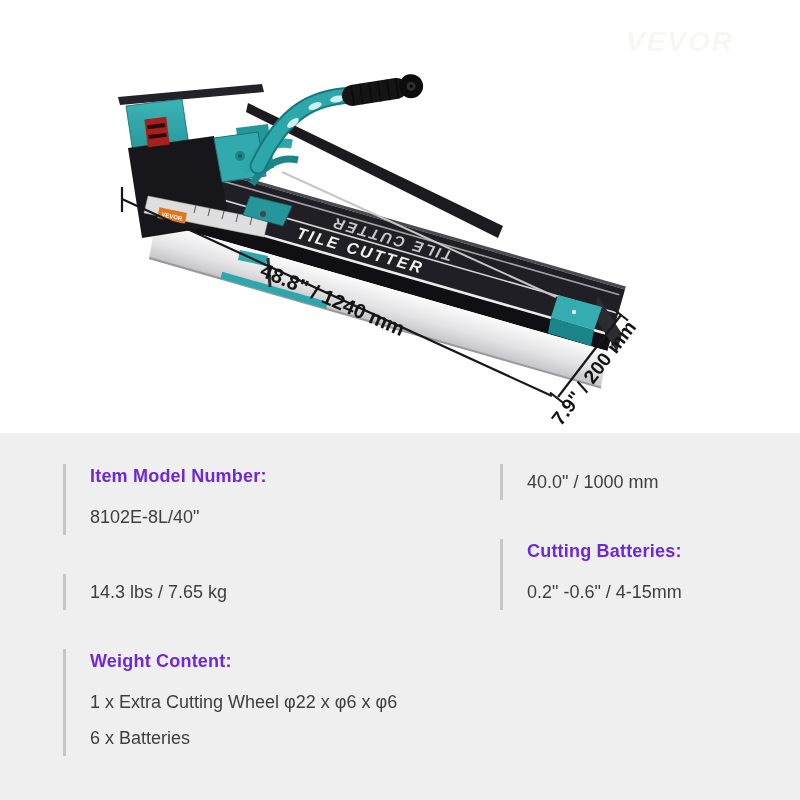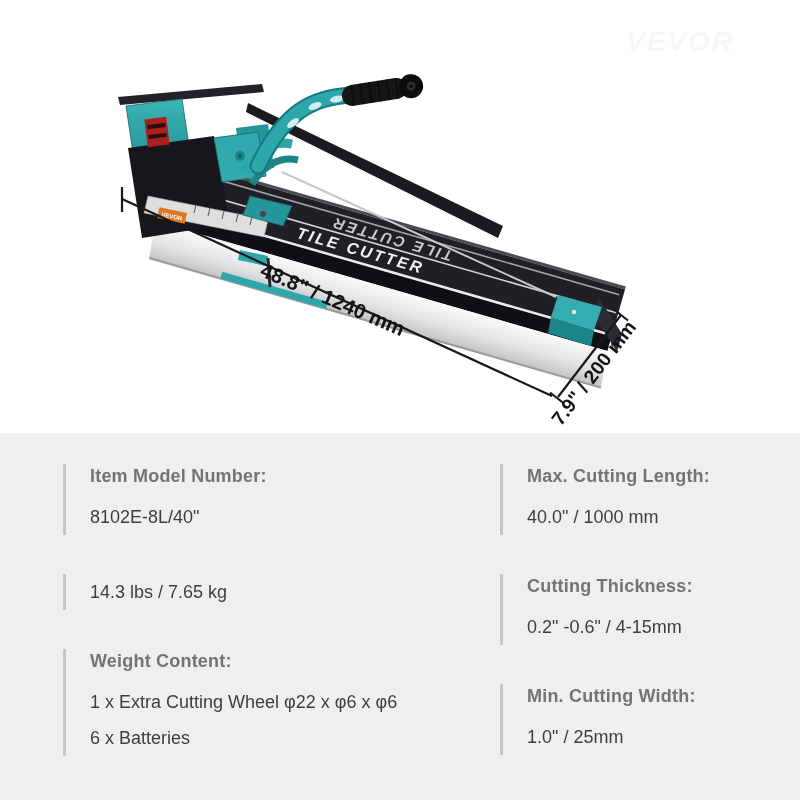--- a/index.html
+++ b/index.html
@@ -23,21 +23,21 @@
   }
   .specs-grid{
     display:grid;grid-template-columns:437px 1fr;
   }
   .spec-block{
     border-left:3px solid #c6c6c6;
     padding-left:24px;
     margin-bottom:39px;
   }
   .spec-label{
-    font-size:18px;font-weight:bold;color:#737373;
+    font-size:18px;font-weight:bold;color:#6d28d9;
     line-height:24px;margin-bottom:11px;letter-spacing:.2px;
   }
   .spec-value{
     font-size:18px;color:#3e3e3e;line-height:36px;white-space:nowrap;
   }
   svg text{font-family:"Liberation Sans","DejaVu Sans",sans-serif;}
   .dim-label{font-weight:bold;fill:#141414;}
   .rail-text{font-style:italic;font-weight:bold;letter-spacing:2.5px;}
 </style>
 </head>
@@ -160,27 +160,22 @@
       </div>
       <div class="spec-block">
         <div class="spec-label">Weight Content:</div>
         <div class="spec-value">1 x Extra Cutting Wheel φ22 x φ6 x φ6</div>
         <div class="spec-value">6 x Batteries</div>
       </div>
     </div>
 
     <div>
       <div class="spec-block">
-        <div class="spec-label">Max. Cutting Length:</div>
         <div class="spec-value">40.0" / 1000 mm</div>
       </div>
       <div class="spec-block">
-        <div class="spec-label">Cutting Thickness:</div>
+        <div class="spec-label">Cutting Batteries:</div>
         <div class="spec-value">0.2" -0.6" / 4-15mm</div>
-      </div>
-      <div class="spec-block">
-        <div class="spec-label">Min. Cutting Width:</div>
-        <div class="spec-value">1.0" / 25mm</div>
       </div>
     </div>
 
   </div>
 </div>
 
 </body></html>

